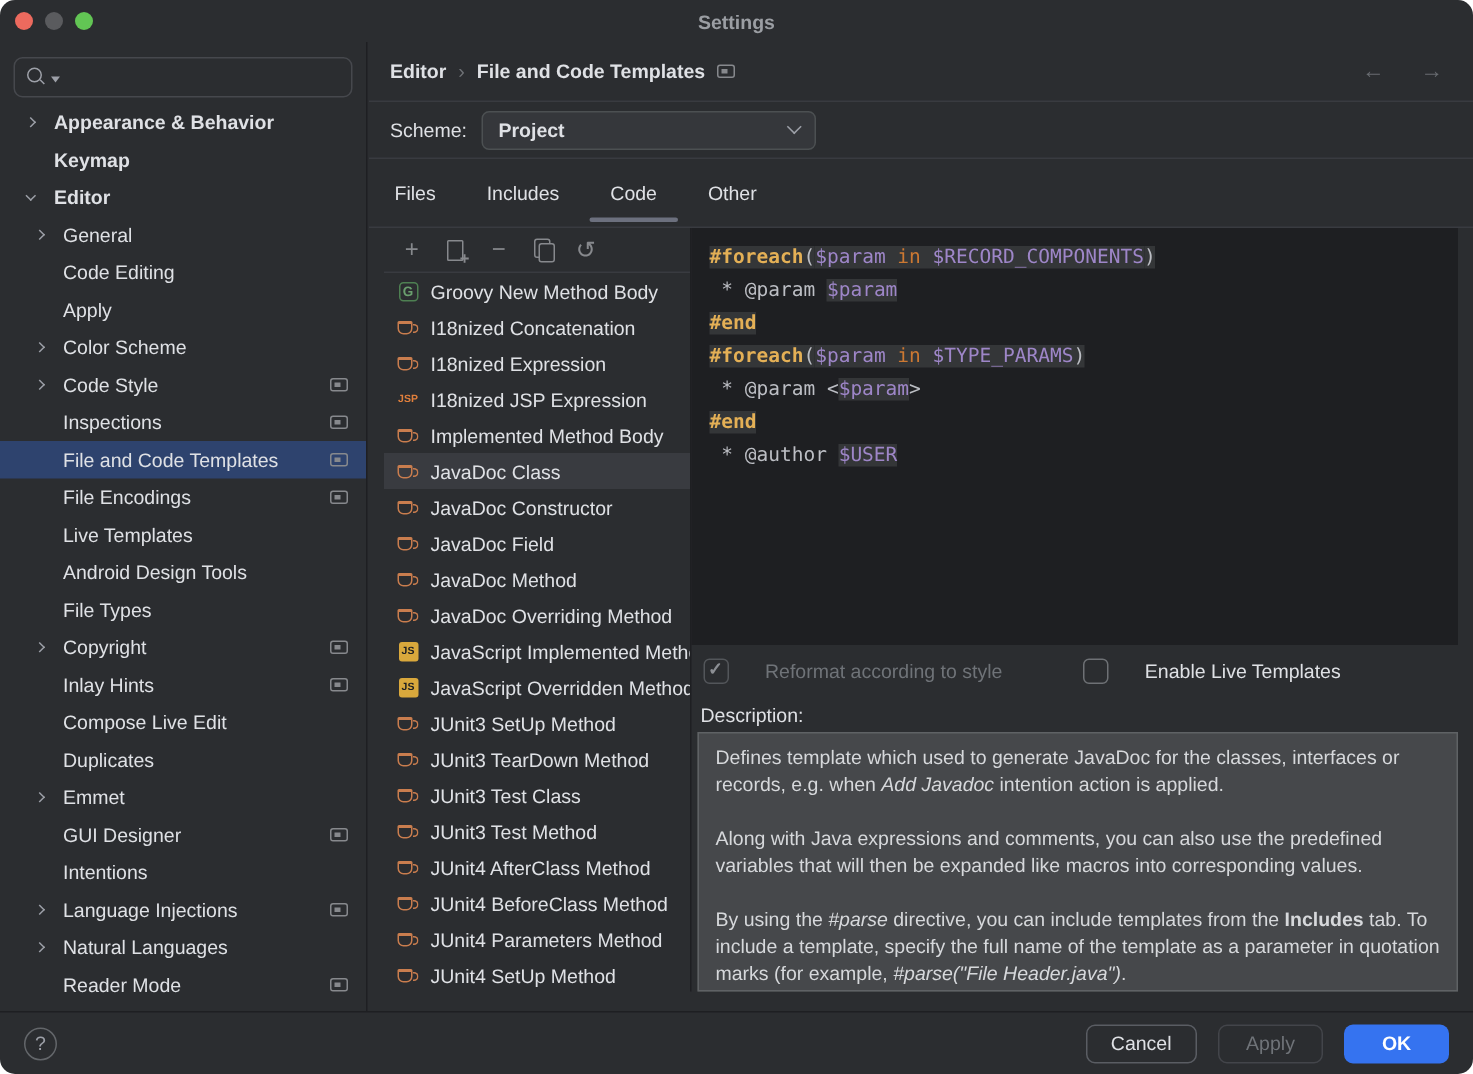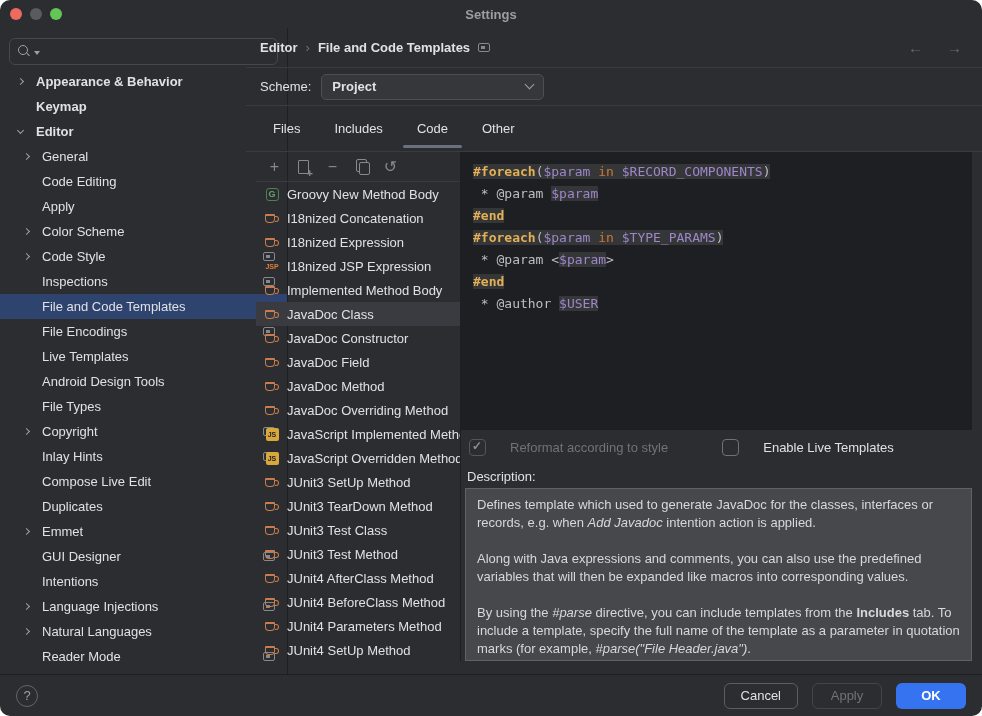--- a/index.html
+++ b/index.html
@@ -9,21 +9,21 @@
     background:#2B2D30; color:#DFE1E5;
     font:13px "Liberation Sans", sans-serif;
     border-radius:10px; overflow:hidden;
   }
   
   .titlebar { height:28px; display:flex; align-items:center; justify-content:center; position:relative; }
   .traffic { position:absolute; left:10px; top:8px; display:flex; gap:8px; }
   .light { width:12px; height:12px; border-radius:50%; }
   .win-title { font-weight:bold; color:#9B9EA3; }
   
-  .sidebar { position:absolute; left:0; top:28px; width:288px; height:646px; border-right:1px solid #1E1F22; overflow:hidden; }
+  .sidebar { position:absolute; left:0; top:28px; width:245px; height:646px; border-right:1px solid #1E1F22; overflow:hidden; }
   .search { margin:10px 9px 4px 9px; height:27px; border:1px solid #46484D; border-radius:6px; display:flex; align-items:center; padding:0 7px; gap:2px; }
   .ic-search { position:relative; width:15px; height:15px; }
   .ic-search::before { content:''; position:absolute; left:1px; top:1px; width:8px; height:8px; border:1.4px solid #9DA0A8; border-radius:50%; }
   .ic-search::after { content:''; position:absolute; left:9px; top:10px; width:4px; height:1.4px; background:#9DA0A8; transform:rotate(45deg); }
   .ic-caret { width:0; height:0; border-left:3px solid transparent; border-right:3px solid transparent; border-top:4px solid #9DA0A8; margin-top:2px; }
   .tree { margin-top:2px; }
   .tree-row { height:25px; display:flex; align-items:center; padding-left:18px; padding-right:12px; }
   .tree-row.lvl1 { padding-left:24px; }
   .tree-row.selected { background:#2E436E; }
   .tree-row.bold .tree-label { font-weight:bold; }
@@ -38,21 +38,21 @@
   .main { position:absolute; left:246px; top:28px; width:736px; height:646px; display:flex; flex-direction:column; }
   .hsep { height:1px; background:#393B40; flex:none; }
   .breadcrumb-row { height:39px; display:flex; align-items:center; padding:0 20px 0 14px; gap:8px; }
   .crumb { font-weight:bold; }
   .crumb-sep { color:#6E7175; font-size:13px; }
   .spacer { flex:1; }
   .nav-arrow { color:#686B70; font-size:15px; margin-left:16px; }
   .scheme-row { height:37px; display:flex; align-items:center; padding:0 14px; gap:10px; }
   .combo { width:223px; height:26px; border:1px solid #4C5052; background:#35373B; border-radius:5px; display:flex; align-items:center; padding:0 10px; font-weight:bold; }
   .combo-chev { margin-left:auto; width:7px; height:7px; border-right:1.5px solid #9DA0A8; border-bottom:1.5px solid #9DA0A8; transform:rotate(45deg); margin-top:-4px; }
-  .tabs-row { height:45px; display:flex; align-items:center; padding-left:10px; }
+  .tabs-row { height:45px; display:flex; align-items:center; }
   .tab { height:100%; display:flex; align-items:center; padding:0 4px; margin:0 13px; position:relative; }
   .tab.active::after { content:''; position:absolute; left:-10px; right:-10px; bottom:3px; height:3px; background:#6C707E; border-radius:2px; }
   
   .content { flex:1; display:flex; margin:0 10px 13px 10px; min-height:0; }
   .list-panel { width:205px; flex:none; border-right:1px solid #1E1F22; display:flex; flex-direction:column; overflow:hidden; }
   .list-toolbar { height:30px; flex:none; display:flex; align-items:center; padding-left:4px; border-bottom:1px solid #393B40; }
   .tbtn { width:29px; height:26px; display:flex; align-items:center; justify-content:center; color:#87898D; font-size:16px; }
   .ic-newfile { position:relative; width:15px; height:15px; }
   .ic-newfile::before { content:''; position:absolute; left:2px; top:1px; width:9px; height:12px; border:1.3px solid #87898D; border-radius:1px; }
   .ic-newfile::after { content:'+'; position:absolute; right:-2px; bottom:-5px; color:#87898D; font-size:11px; font-weight:bold; }

